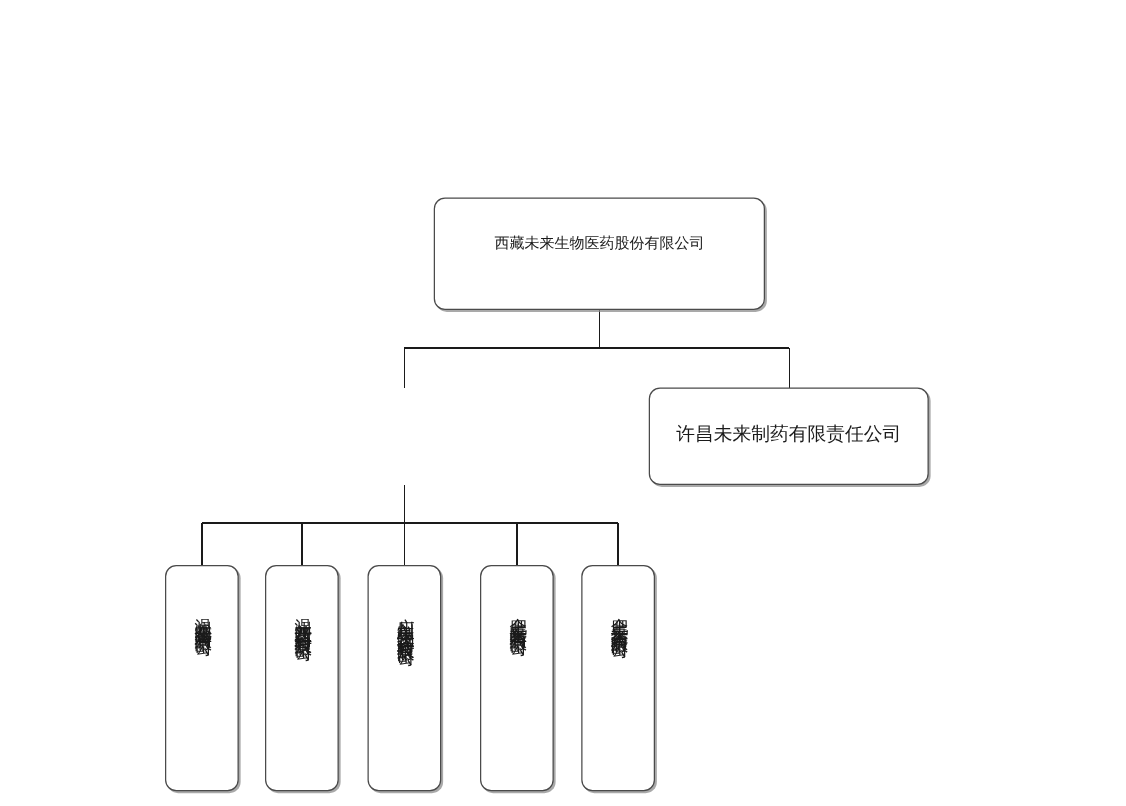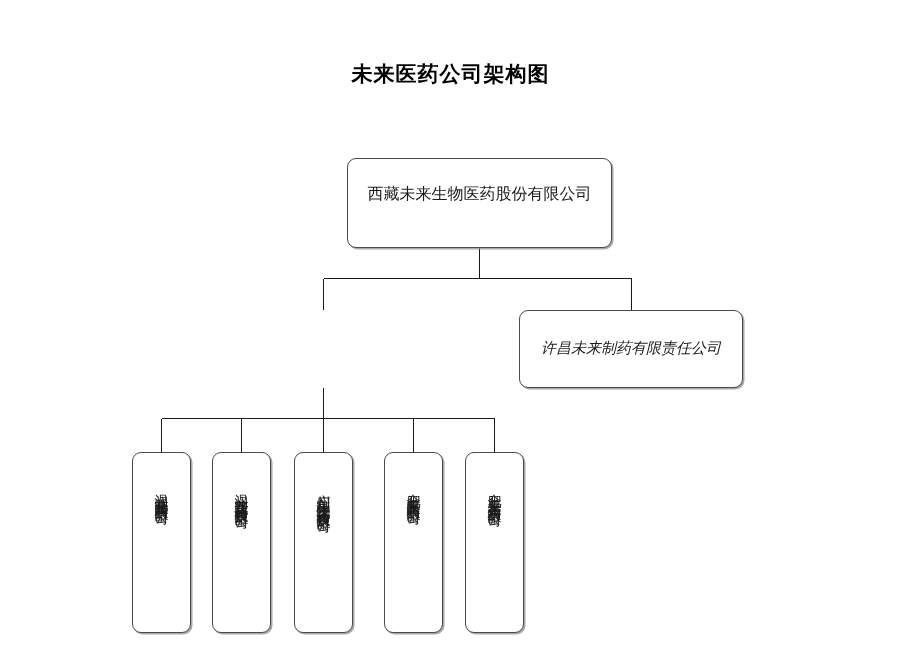--- a/index.html
+++ b/index.html
@@ -63,21 +63,21 @@
   }
   .node-h .node-label {
     display: block;
     font-family: "Liberation Serif", "DejaVu Serif", serif;
     font-size: 15px;
     line-height: 20px;
     color: #1a1a1a;
     white-space: nowrap;
   }
 
-  .node-root .node-label { padding-top: 25px; font-size: 16px; }
+  .node-root .node-label { padding-top: 25px; font-size: 12px; }
   .node-l2   .node-label { padding-top: 27px; }
 
   
   .node-v {
     display: flex;
     justify-content: center;
     align-items: flex-start;
     padding-top: 30px;
   }
   .node-v .node-label {
@@ -90,21 +90,20 @@
     color: #1a1a1a;
     max-height: 118px;
     text-align: left;
   }
 </style>
 </head>
 <body>
 
 <div id="canvas">
 
-  <div class="chart-title">未来医药公司架构图</div>
 
   <svg id="connectors" viewBox="0 0 901 645" width="901" height="645">
     <g stroke="#1a1a1a" stroke-width="1.2" fill="none" shape-rendering="crispEdges">
 
       <path d="M479.5,248 L479.5,278.5"></path>
 
       <path d="M323.5,278.5 L631.5,278.5"></path>
 
       <path d="M323.5,278.5 L323.5,310"></path>
       <path d="M631.5,278.5 L631.5,310"></path>
@@ -119,21 +118,21 @@
       <path d="M413.5,418.5 L413.5,452"></path>
       <path d="M494.5,418.5 L494.5,452"></path>
     </g>
   </svg>
 
   <div class="node node-h node-root" style="left:347px; top:158px; width:265px; height:90px;">
     <span class="node-label">西藏未来生物医药股份有限公司</span>
   </div>
 
 
-  <div class="node node-h node-l2" style="left:519px; top:310px; width:224px; height:78px;font-style:italic;">
+  <div class="node node-h node-l2" style="left:519px; top:310px; width:224px; height:78px;">
     <span class="node-label">许昌未来制药有限责任公司</span>
   </div>
 
   <div class="node node-v" style="left:132px; top:452px; width:59px; height:181px;">
     <span class="node-label">温州裁金医药有限公司</span>
   </div>
 
   <div class="node node-v" style="left:212px; top:452px; width:59px; height:181px;">
     <span class="node-label">温州普新医药科技有限公司</span>
   </div>

